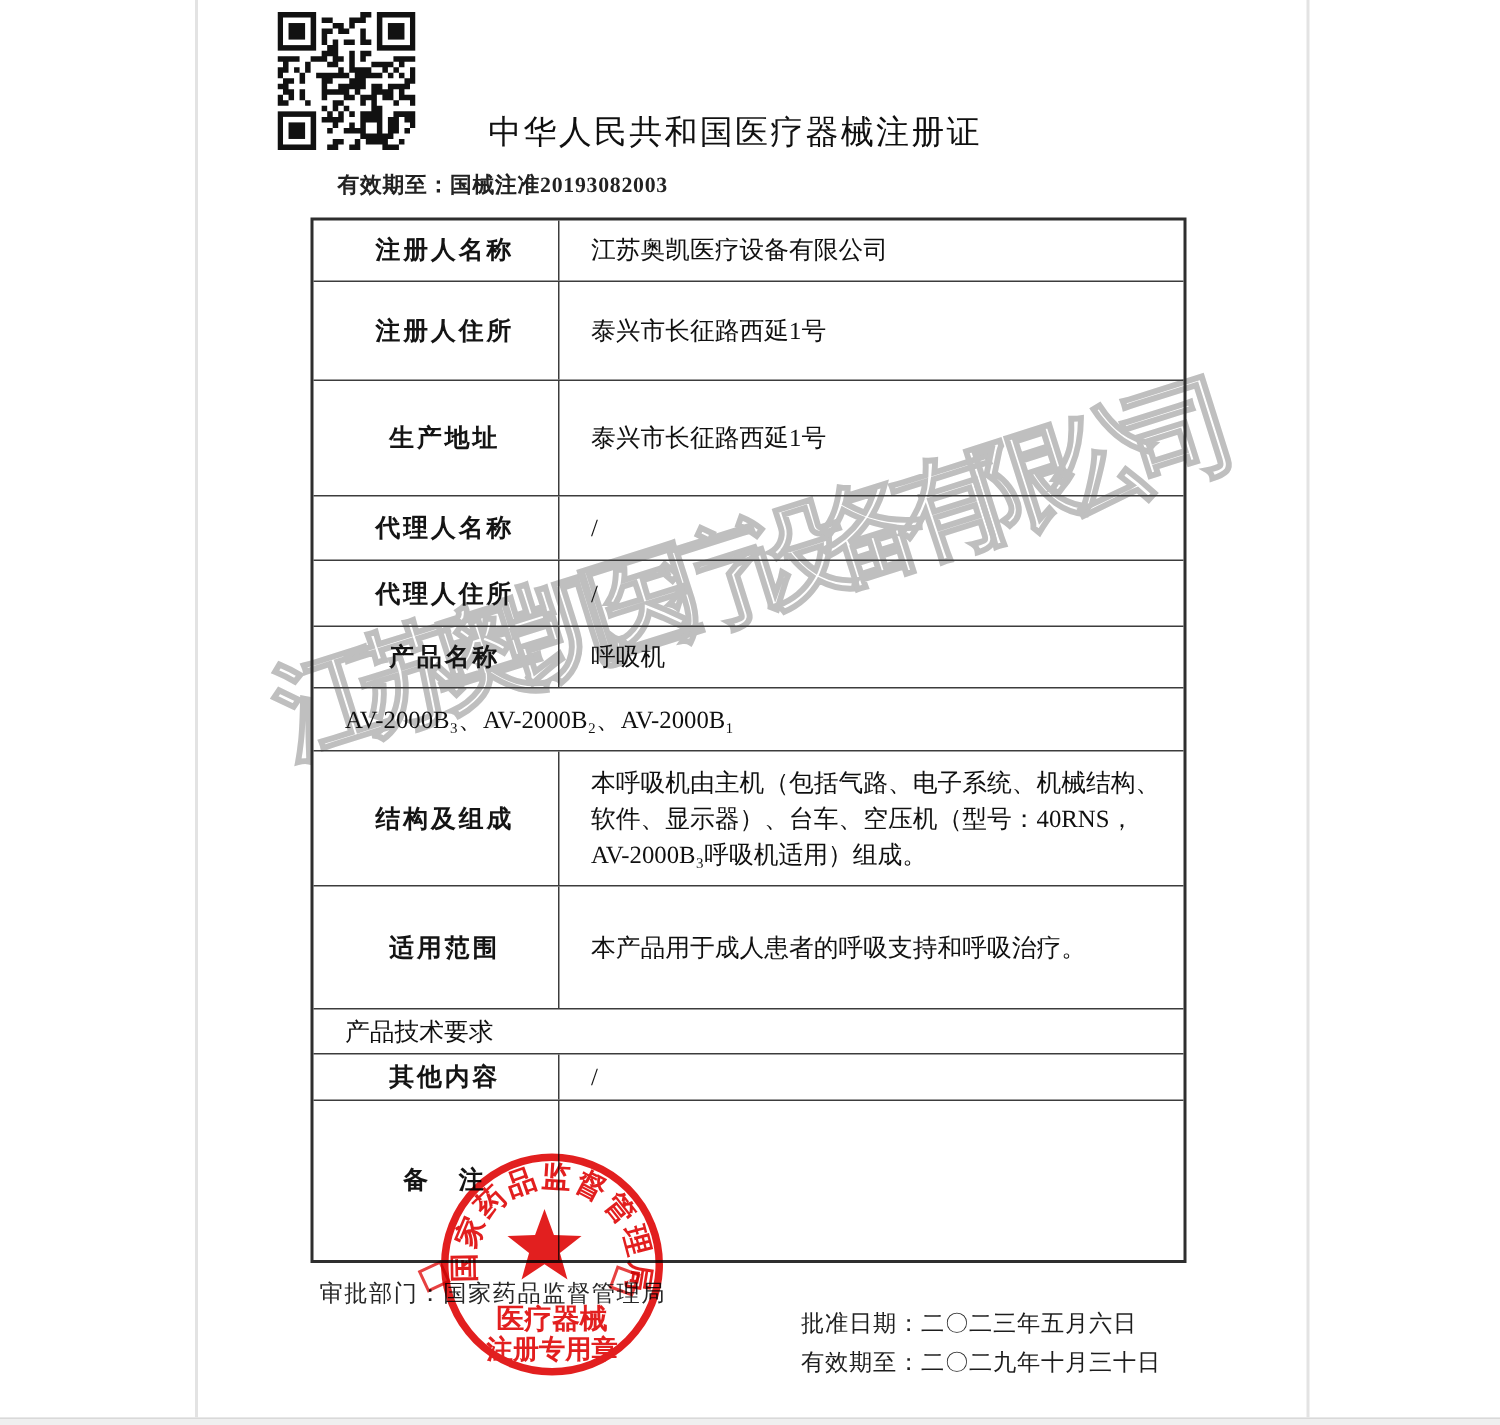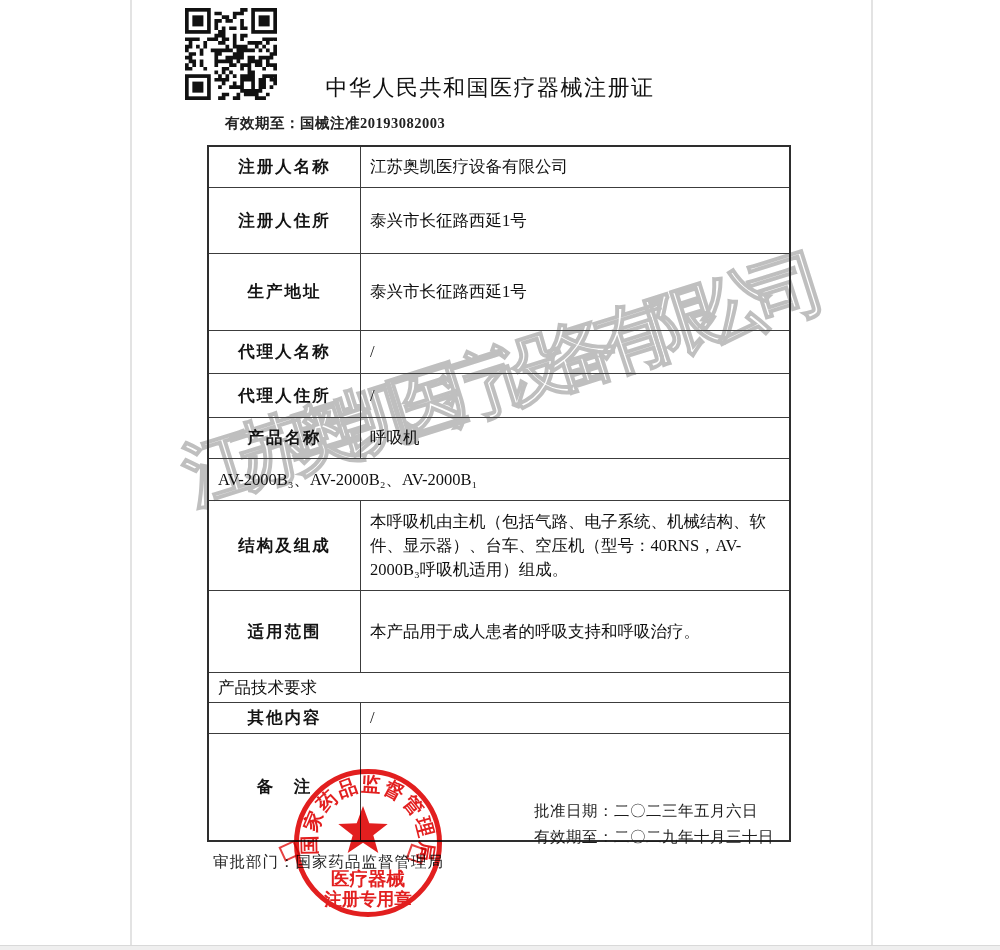--- a/index.html
+++ b/index.html
@@ -26,34 +26,34 @@
   .watermark{position:absolute;left:186px;top:442px;height:74px;line-height:74px;
     font-size:74px;font-weight:bold;letter-spacing:-20px;white-space:nowrap;
     color:transparent;-webkit-text-stroke:1.6px #bfbfbf;
     transform:rotate(-17.5deg);transform-origin:0 50%;z-index:1;}
 
   
   .cert-table{position:absolute;left:207px;top:145px;width:584px;box-sizing:border-box;
     border:2px solid #2e2e2e;background:transparent;z-index:2;}
   .row{display:flex;border-top:1.5px solid #3c3c3c;box-sizing:border-box;}
   .row:first-child{border-top:none;}
-  .cell{box-sizing:border-box;}
+  .cell{box-sizing:border-box;margin-left:12px;}
   .cell.label{flex:0 0 152px;width:152px;display:flex;align-items:center;justify-content:center;
     font-weight:bold;font-size:16.5px;letter-spacing:2px;color:#141414;
     border-right:1.5px solid #3c3c3c;text-align:center;}
   .cell.value{flex:1;display:flex;align-items:center;padding:4px 12px 4px 9px;
     font-family:"Liberation Serif",serif;font-size:16.5px;line-height:24px;color:#101010;}
   .hr0{height:40px}.hr1{height:66px}.hr2{height:77px}.hr3{height:43px}
   .hr4{height:44px}.hr5{height:41px}.hr6{height:42px}.hr7{height:90px}
   .hr8{height:82px}.hr9{height:30px}.hr10{height:31px}.hr11{height:107px}
 
   
   .approval{position:absolute;left:213px;top:852px;font-family:"Liberation Serif",serif;
     font-size:15.5px;letter-spacing:1px;color:#262626;z-index:3;white-space:nowrap;}
-  .dates{position:absolute;left:534px;top:798px;font-family:"Liberation Serif",serif;
+  .dates{position:absolute;left:534px;top:870px;font-family:"Liberation Serif",serif;
     font-size:15.5px;line-height:26px;letter-spacing:.5px;color:#1d1d1d;z-index:3;}
 
   
   .stamp{position:absolute;left:283px;top:758px;width:170px;height:170px;
     z-index:6;mix-blend-mode:multiply;opacity:.94;}
   .stamp text{font-family:"Liberation Sans",sans-serif;font-weight:bold;}
   .seal-mark{position:absolute;border:2px solid #e11111;z-index:6;opacity:.8;mix-blend-mode:multiply;}
   .seal-mark.m1{left:281px;top:843px;width:13px;height:12px;transform:rotate(-25deg);}
   .seal-mark.m2{left:408px;top:846px;width:13px;height:12px;transform:rotate(20deg);}
 </style>

